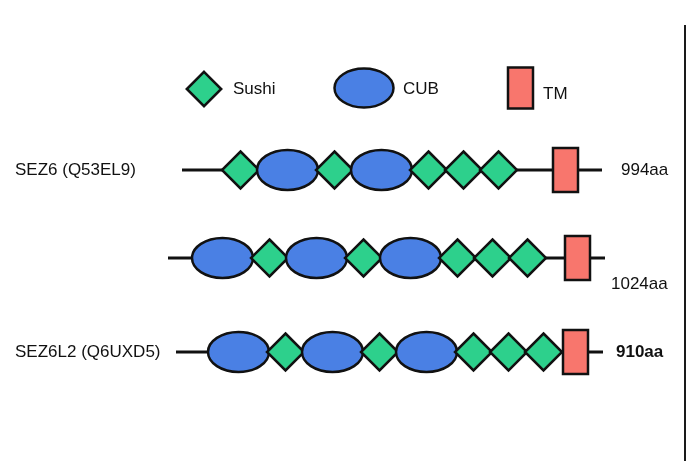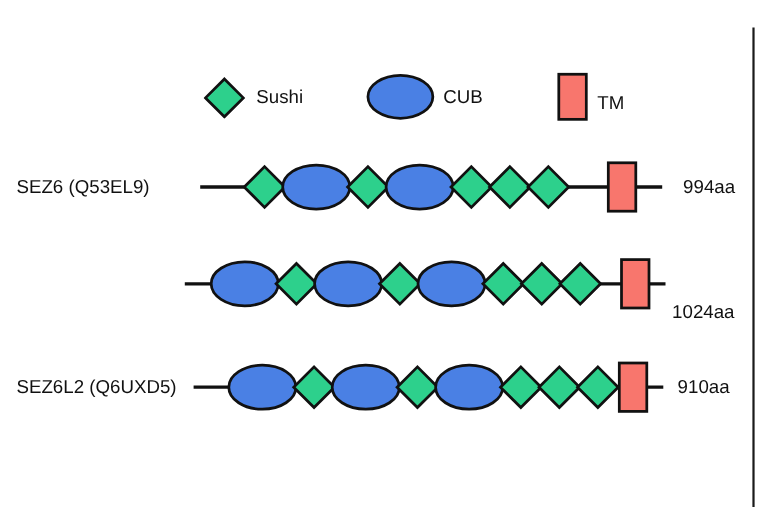--- a/index.html
+++ b/index.html
@@ -18,21 +18,21 @@
   #legend-sushi-label{left:233px;top:77px;}
   #legend-cub-glyph{left:332px;top:66px;}
   #legend-cub-label{left:403px;top:77px;}
   #legend-tm-glyph{left:506px;top:65px;}
   #legend-tm-label{left:543px;top:82px;}
   #protein-label-0{left:15px;top:158px;}
   #protein-label-1{left:15px;top:246px;}
   #protein-label-2{left:15px;top:340px;text-align:right;}
   #protein-len-0{left:621px;top:158px;}
   #protein-len-1{left:611px;top:246px;margin-top:26px;}
-  #protein-len-2{left:616px;top:340px;}
+  #protein-len-2{left:616px;top:340px;font-weight:bold;}
   .right-border{
     position:absolute;left:684px;top:25px;width:2px;height:436px;
     background:#1a1a1a;
   }
 </style>
 </head>
 <body>
 
 <div class="figure">
 

